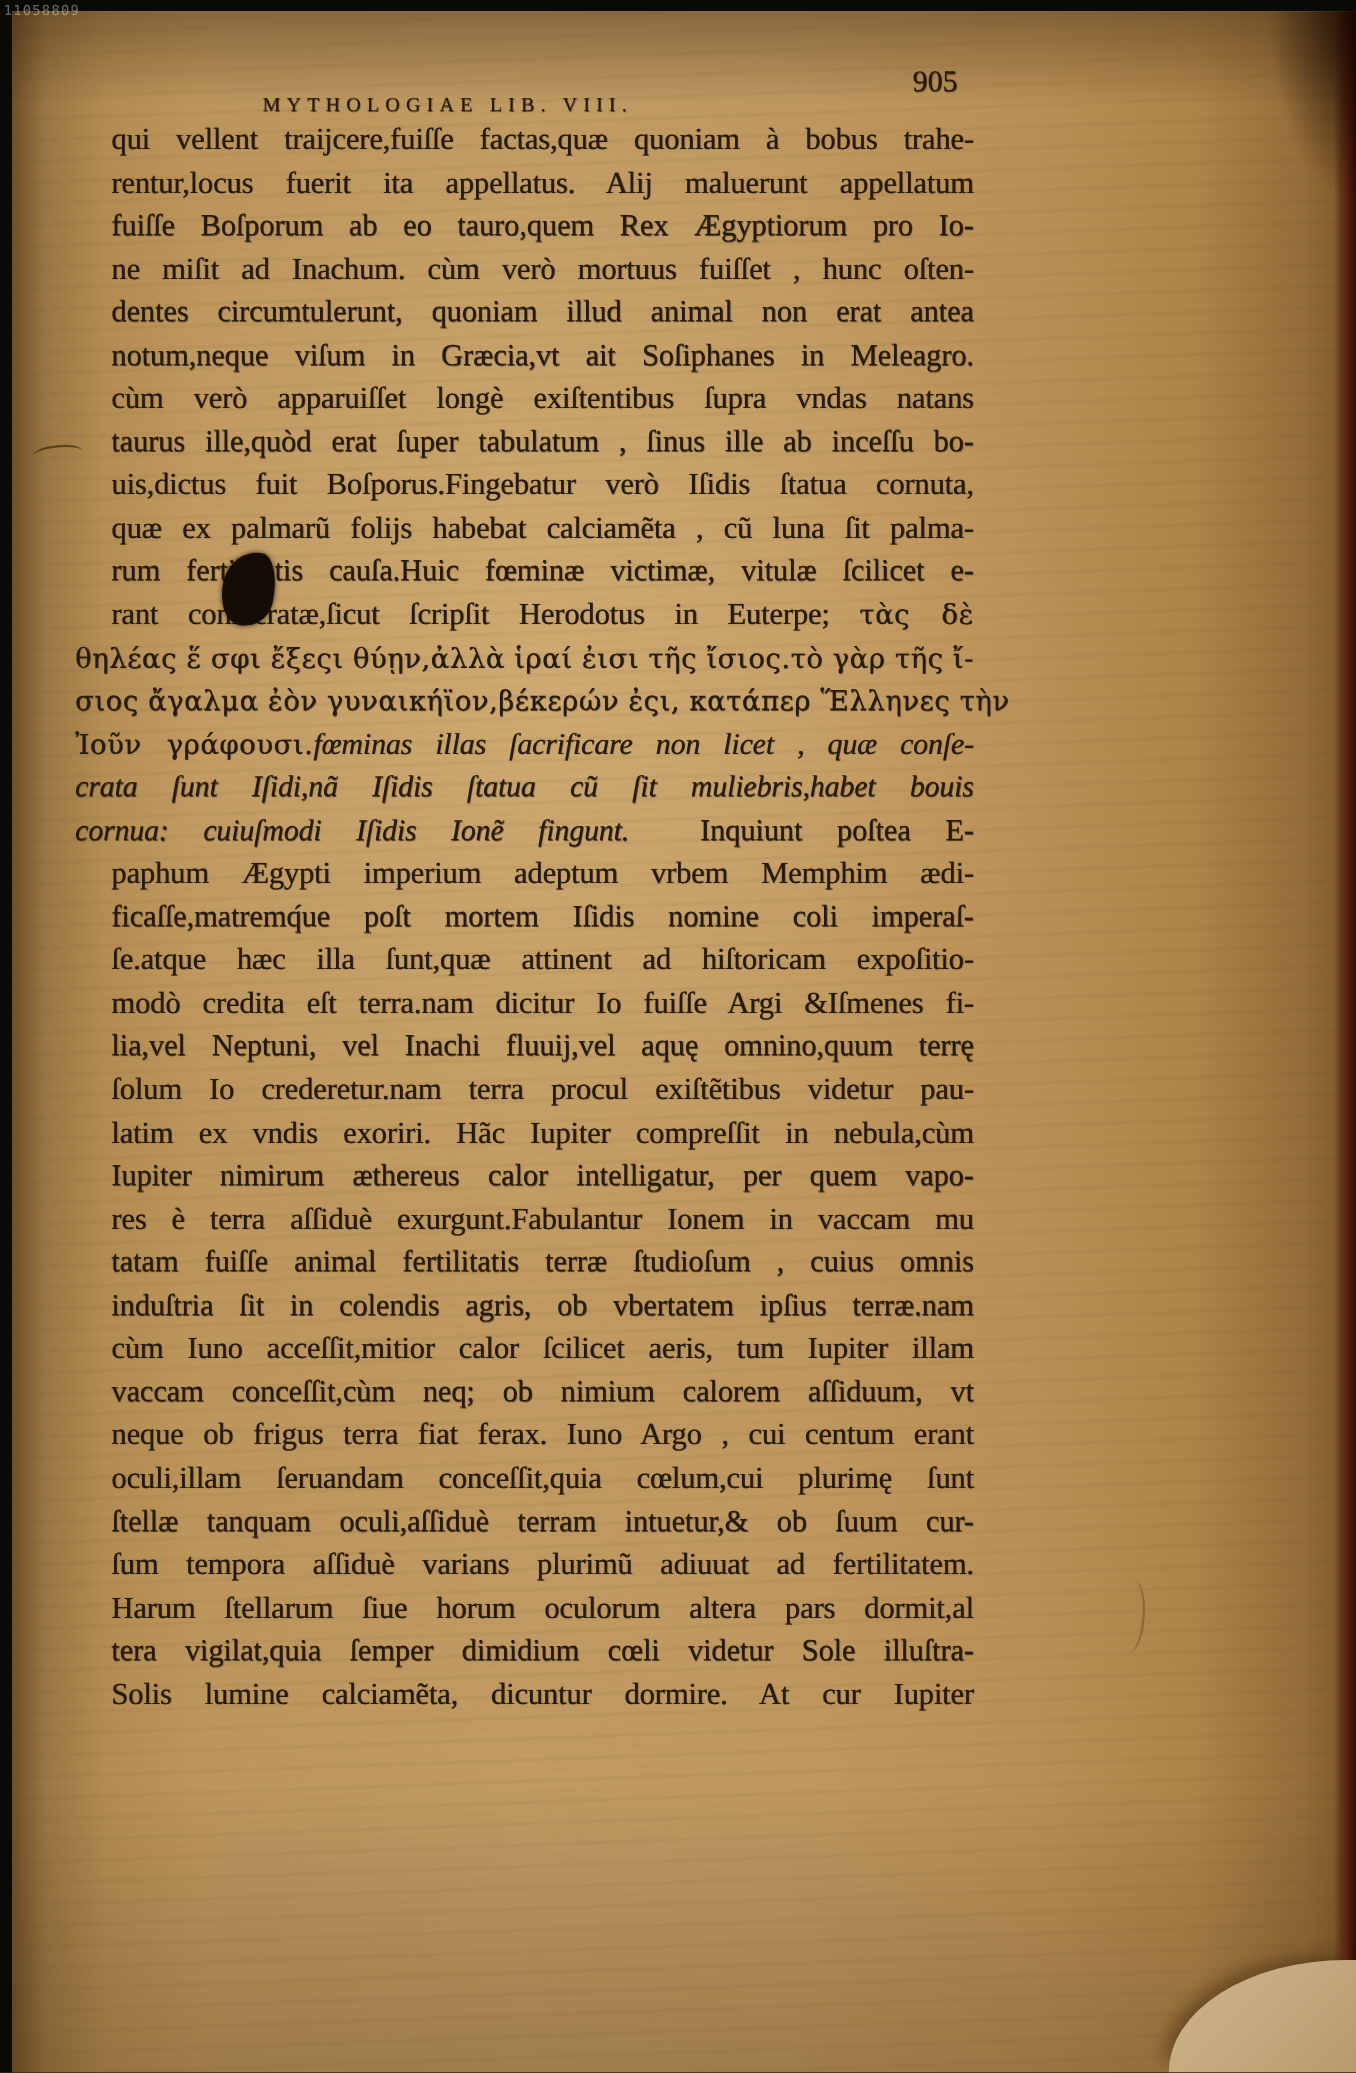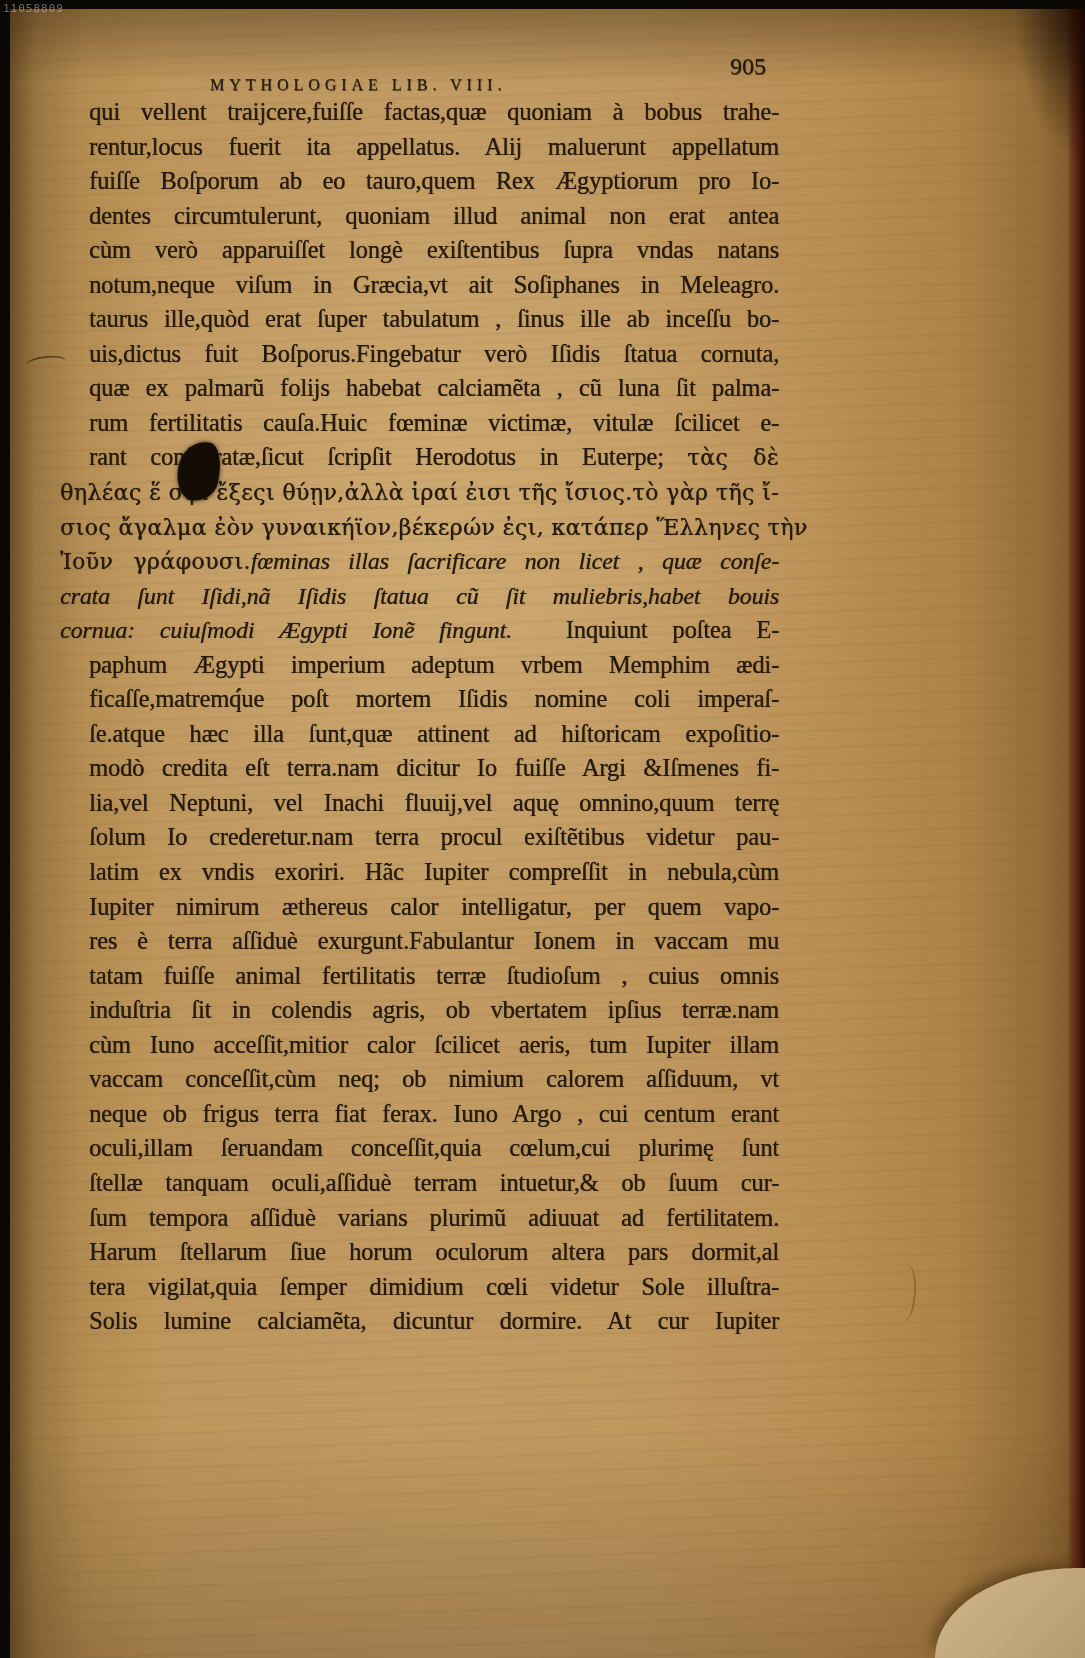--- a/index.html
+++ b/index.html
@@ -64,33 +64,34 @@
 
     <div class="header">
       <span class="title">MYTHOLOGIAE LIB. VIII.</span>
       <span class="pagenum">905</span>
     </div>
 
     <div class="text-block">
         <div class="tline"><span class="seg-r">qui vellent traijcere,fuiſſe factas,quæ quoniam à bobus trahe-</span></div>
         <div class="tline"><span class="seg-r">rentur,locus fuerit ita appellatus.  Alij maluerunt appellatum</span></div>
         <div class="tline"><span class="seg-r">fuiſſe Boſporum ab eo tauro,quem Rex Ægyptiorum pro Io-</span></div>
+        <div class="tline"><span class="seg-r">ne miſit ad Inachum. cùm verò mortuus fuiſſet , hunc oſten-</span></div>
         <div class="tline"><span class="seg-r">dentes circumtulerunt, quoniam illud animal non erat antea</span></div>
+        <div class="tline"><span class="seg-r">notum,neque viſum in Græcia,vt ait Soſiphanes in Meleagro.</span></div>
         <div class="tline"><span class="seg-r">cùm verò apparuiſſet longè exiſtentibus ſupra vndas natans</span></div>
-        <div class="tline"><span class="seg-r">notum,neque viſum in Græcia,vt ait Soſiphanes in Meleagro.</span></div>
         <div class="tline"><span class="seg-r">taurus ille,quòd erat ſuper tabulatum , ſinus ille ab inceſſu bo-</span></div>
         <div class="tline"><span class="seg-r">uis,dictus fuit Boſporus.Fingebatur verò Iſidis ſtatua cornuta,</span></div>
         <div class="tline"><span class="seg-r">quæ ex palmarũ folijs habebat calciamẽta , cũ luna ſit palma-</span></div>
         <div class="tline"><span class="seg-r">rum fertilitatis cauſa.Huic fœminæ victimæ, vitulæ ſcilicet e-</span></div>
         <div class="tline"><span class="seg-r">rant conſecratæ,ſicut ſcripſit Herodotus in Euterpe; </span><span class="seg-g">τὰς δὲ</span></div>
         <div class="tline"><span class="seg-g">θηλέας ἕ σφι ἔξεςι θύῃν,ἀλλὰ ἱραί ἐισι τῆς ἴσιος.τὸ γὰρ τῆς ἴ-</span></div>
         <div class="tline"><span class="seg-g">σιος ἄγαλμα ἐὸν γυναικήϊον,βέκερών ἐςι, κατάπερ Ἕλληνες τὴν</span></div>
         <div class="tline"><span class="seg-g">Ἰοῦν γράφουσι.</span><span class="seg-i">fœminas illas ſacrificare non licet , quæ conſe-</span></div>
         <div class="tline"><span class="seg-i">crata ſunt Iſidi,nã Iſidis ſtatua cũ ſit muliebris,habet bouis</span></div>
-        <div class="tline"><span class="seg-i">cornua: cuiuſmodi Ægypti Ionẽ fingunt.</span><span class="seg-r"> Inquiunt poſtea E-</span></div>
+        <div class="tline"><span class="seg-i">cornua: cuiuſmodi Iſidis Ionẽ fingunt.</span><span class="seg-r"> Inquiunt poſtea E-</span></div>
         <div class="tline"><span class="seg-r">paphum Ægypti imperium adeptum vrbem Memphim ædi-</span></div>
         <div class="tline"><span class="seg-r">ficaſſe,matremq́ue poſt mortem Iſidis nomine coli imperaſ-</span></div>
         <div class="tline"><span class="seg-r">ſe.atque hæc illa ſunt,quæ attinent ad hiſtoricam expoſitio-</span></div>
         <div class="tline"><span class="seg-r">modò credita eſt terra.nam dicitur Io fuiſſe Argi &amp;Iſmenes fi-</span></div>
         <div class="tline"><span class="seg-r">lia,vel Neptuni, vel Inachi fluuij,vel aquę omnino,quum terrę</span></div>
         <div class="tline"><span class="seg-r">ſolum Io crederetur.nam terra procul exiſtẽtibus videtur pau-</span></div>
         <div class="tline"><span class="seg-r">latim ex vndis exoriri. Hãc Iupiter compreſſit in nebula,cùm</span></div>
         <div class="tline"><span class="seg-r">Iupiter nimirum æthereus calor intelligatur, per quem vapo-</span></div>
         <div class="tline"><span class="seg-r">res è terra aſſiduè exurgunt.Fabulantur Ionem in vaccam mu</span></div>
         <div class="tline"><span class="seg-r">tatam fuiſſe animal fertilitatis terræ ſtudioſum , cuius omnis</span></div>

